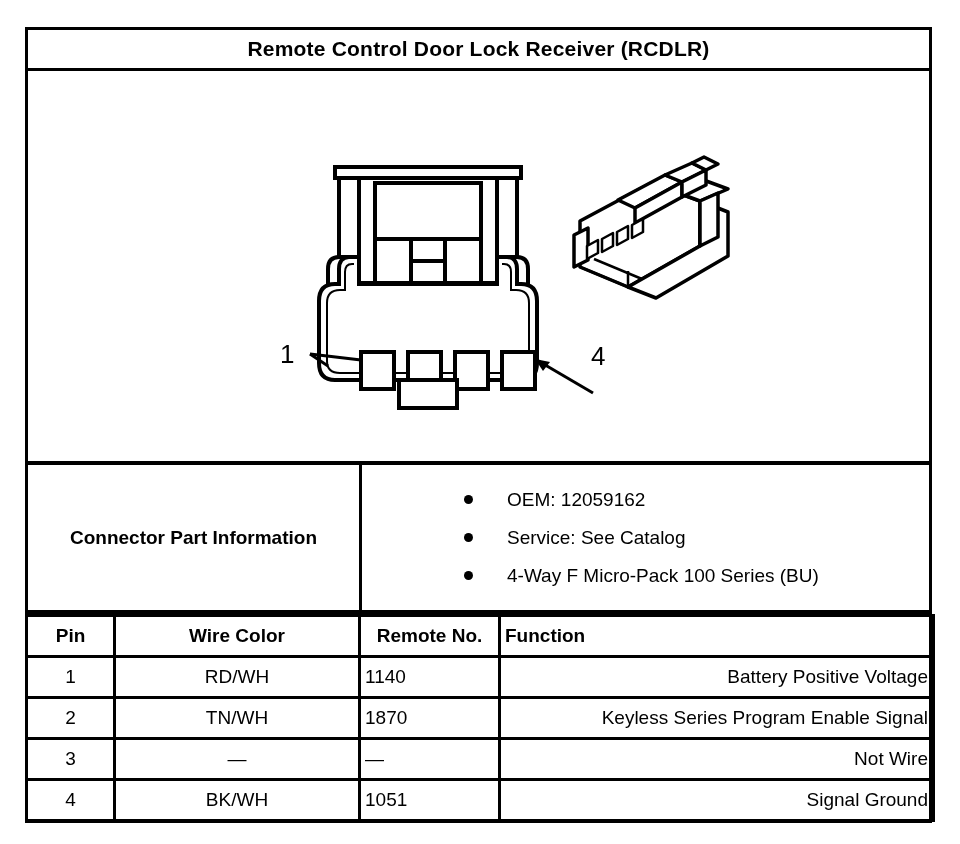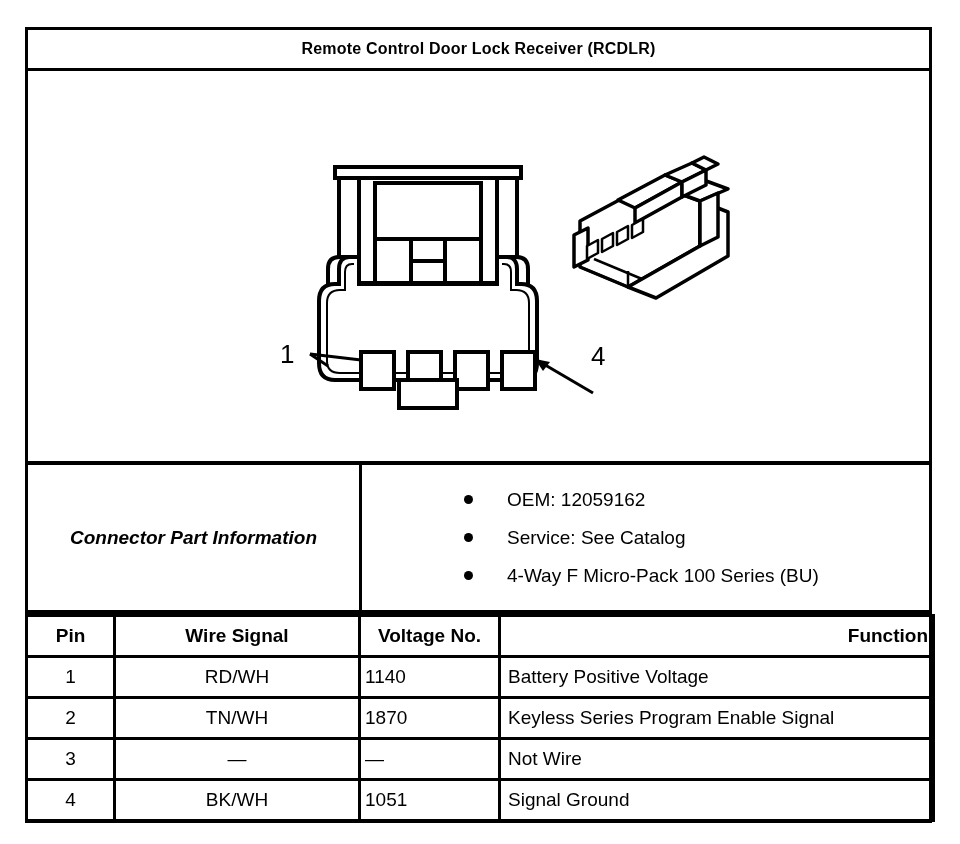--- a/index.html
+++ b/index.html
@@ -41,21 +41,21 @@
     top: 27px;
     width: 907px;
     height: 44px;
     box-sizing: border-box;
     border: 3px solid #000;
     display: flex;
     align-items: center;
     justify-content: center;
   }
   .title-text {
-    font-size: 16px;
+    font-size: 21px;
     font-weight: bold;
     letter-spacing: 0.2px;
     white-space: nowrap;
   }
 
   
   .illus-panel {
     position: absolute;
     left: 25px;
     top: 71px;
@@ -93,21 +93,20 @@
     display: flex;
     align-items: center;
     justify-content: center;
     padding: 0 6px;
   }
   .part-label-text {
     font-size: 19px;
     font-weight: bold;
     text-align: center;
     white-space: nowrap;
-    font-style: italic;
   }
   .part-bullets-cell {
     flex: 1;
     display: flex;
     flex-direction: column;
     justify-content: center;
     padding-left: 62px;
     margin-left: 40px;
   }
   .bullet-line {
@@ -146,21 +145,21 @@
     font-weight: normal;
     box-sizing: border-box;
   }
   .pin-table thead th {
     font-weight: bold;
     text-align: center;
   }
   .col-pin       { width: 88px;  text-align: center; margin-left: 29px; }
   .col-wire      { width: 245px; text-align: center; }
   .col-circuit   { width: 140px; }
-  .col-function  { width: 434px; text-align: left; padding-left: 8px; }
+  .col-function  { width: 434px; text-align: right; padding-left: 8px; }
   .pin-table tbody td.col-function { padding-left: 7px; }
   .dash { letter-spacing: 0; }
 </style>
 </head>
 <body>
 
 <div id="sheet">
 
   <div class="frame"></div>
 
@@ -317,23 +316,23 @@
         <span class="bullet-dot"></span>
         <span class="bullet-text">4-Way F Micro-Pack 100 Series (BU)</span>
       </div>
     </div>
   </div>
 
   <table class="pin-table">
     <thead>
       <tr>
         <th class="col-pin">Pin</th>
-        <th class="col-wire">Wire Signal</th>
-        <th class="col-circuit">Voltage No.</th>
-        <th class="col-function" style="text-align:right">Function</th>
+        <th class="col-wire">Wire Color</th>
+        <th class="col-circuit">Remote No.</th>
+        <th class="col-function" style="text-align:left">Function</th>
       </tr>
     </thead>
     <tbody>
       <tr>
         <td class="col-pin">1</td>
         <td class="col-wire">RD/WH</td>
         <td class="col-circuit">1140</td>
         <td class="col-function">Battery Positive Voltage</td>
       </tr>
       <tr>

